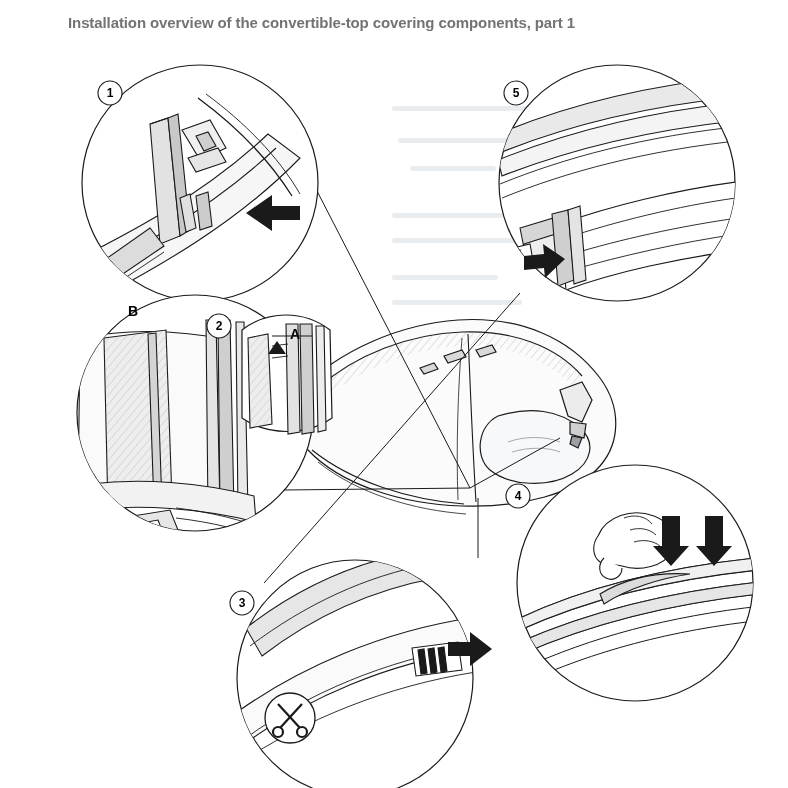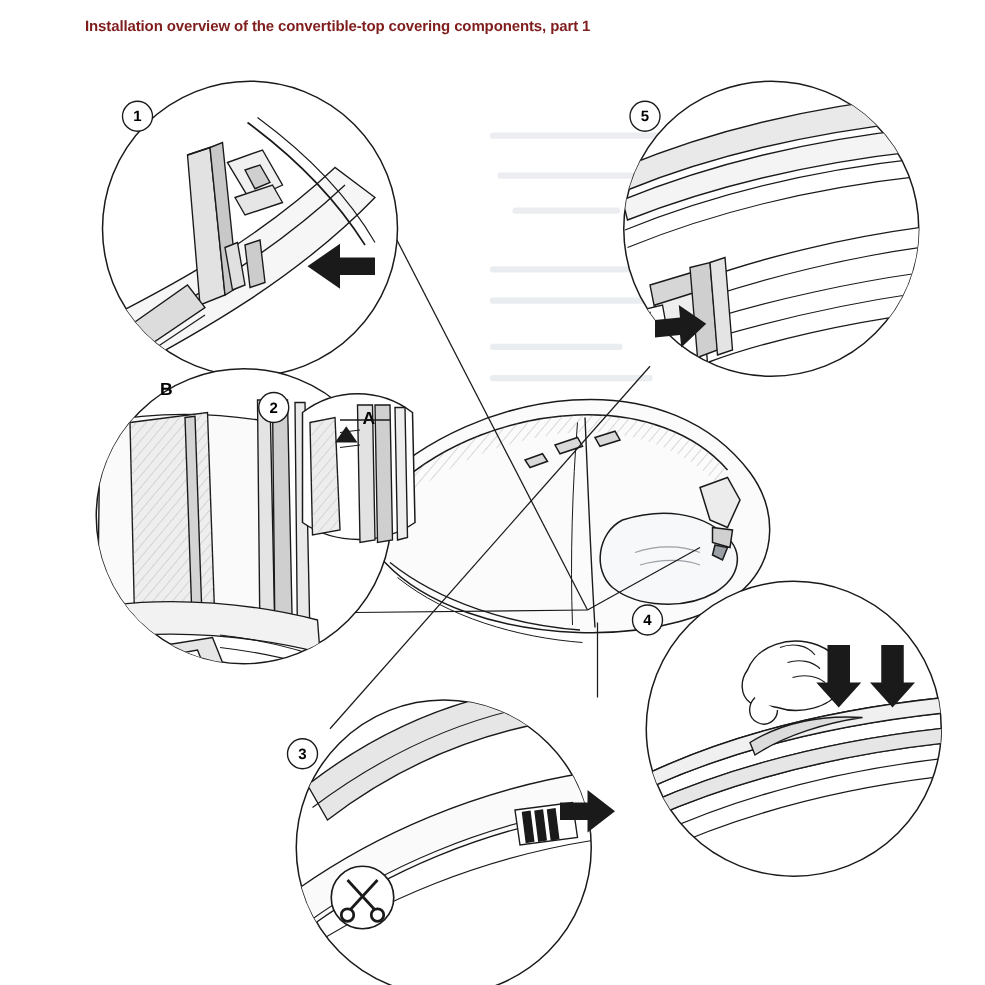--- a/index.html
+++ b/index.html
@@ -14,23 +14,23 @@
     position: relative;
     width: 788px;
     height: 788px;
     background: #ffffff;
     overflow: hidden;
   }
   #title {
     position: absolute;
     left: 68px;
     top: 14px;
-    font-size: 12px;
+    font-size: 15px;
     font-weight: bold;
-    color: #7f1d1d;
+    color: #737373;
     letter-spacing: -0.1px;
     white-space: nowrap;
   }
   #figure {
     position: absolute;
     left: 0;
     top: 38px;
     width: 788px;
     height: 750px;
   }

